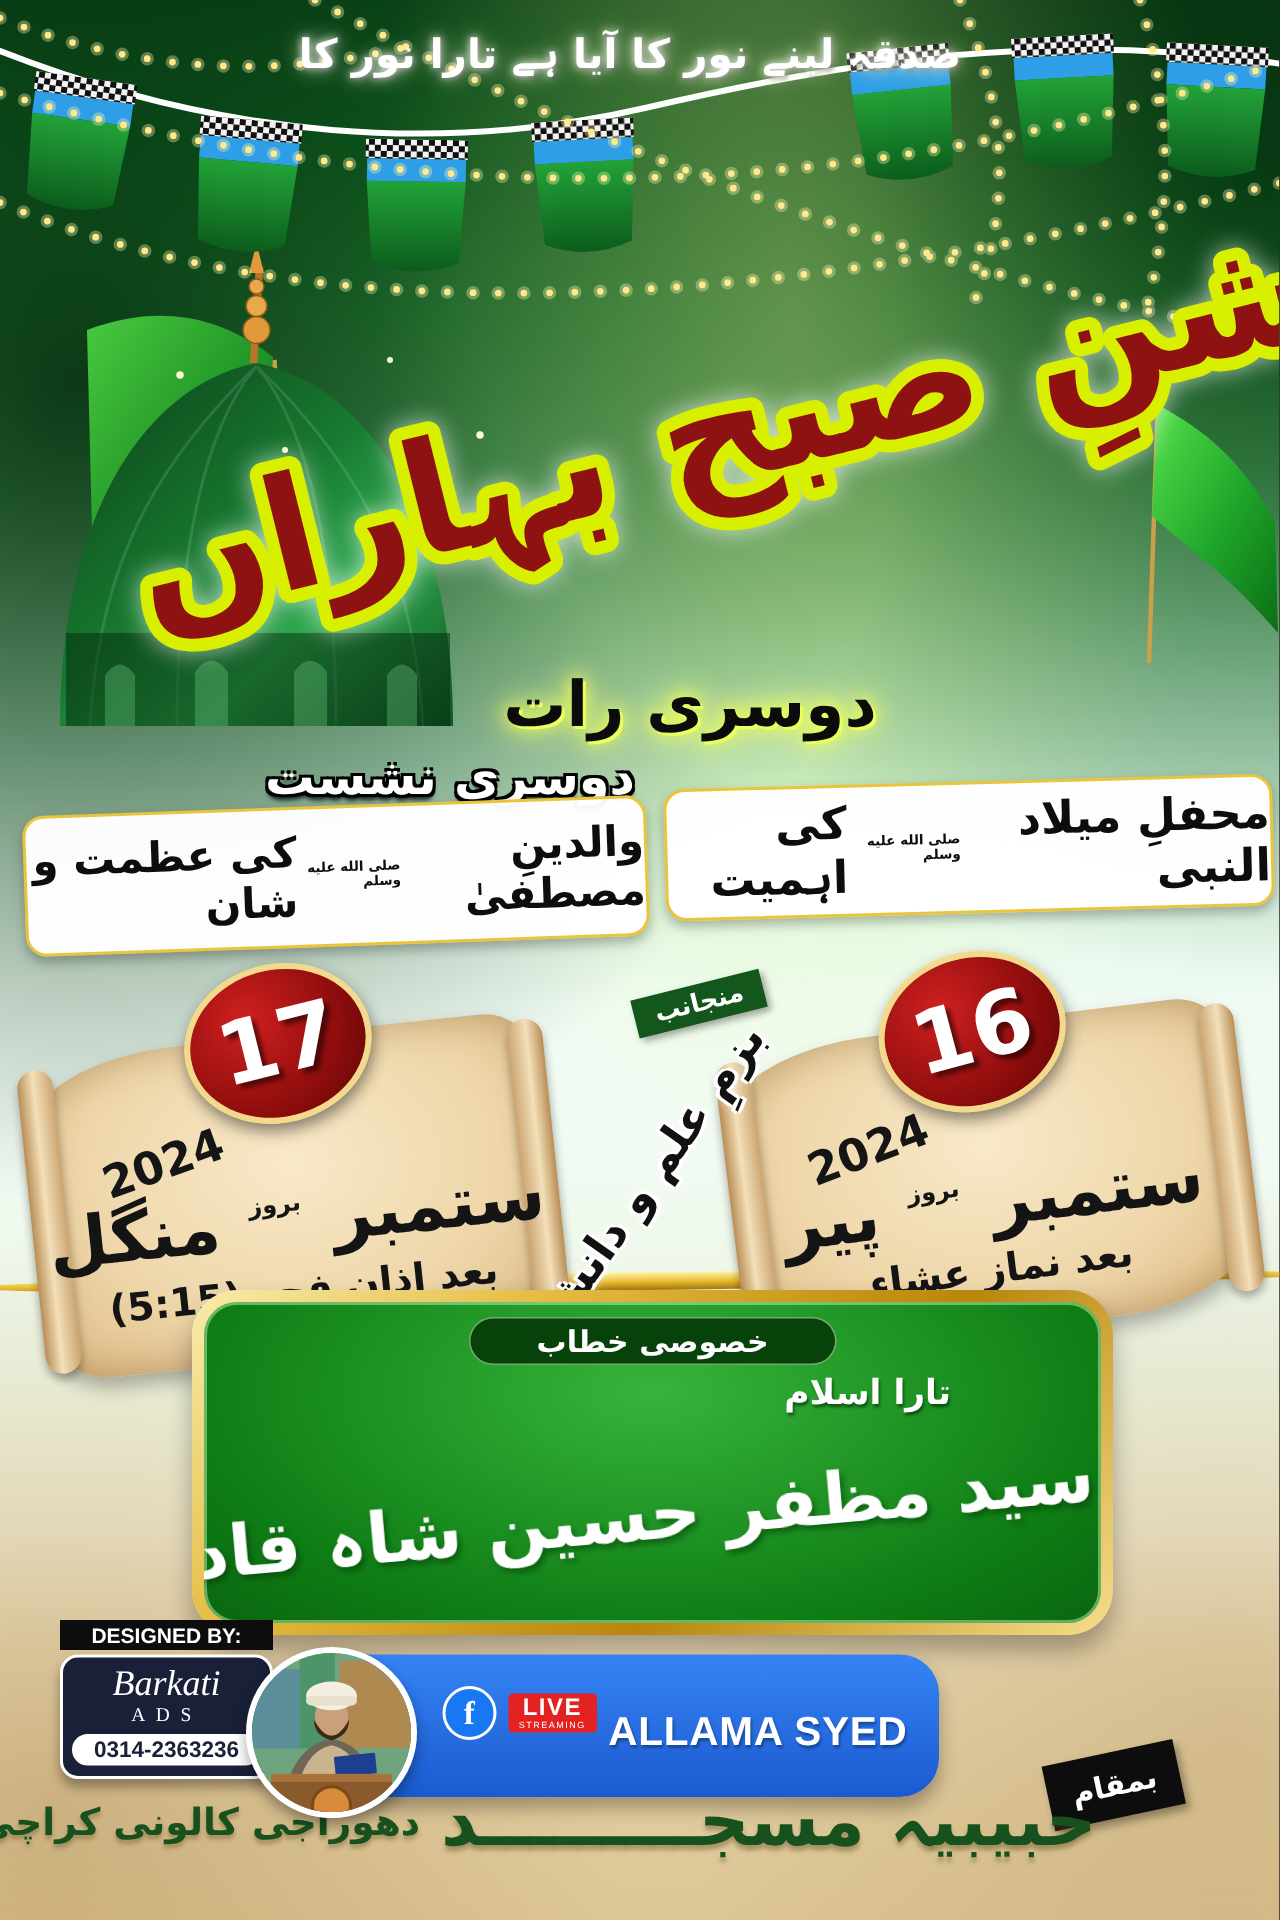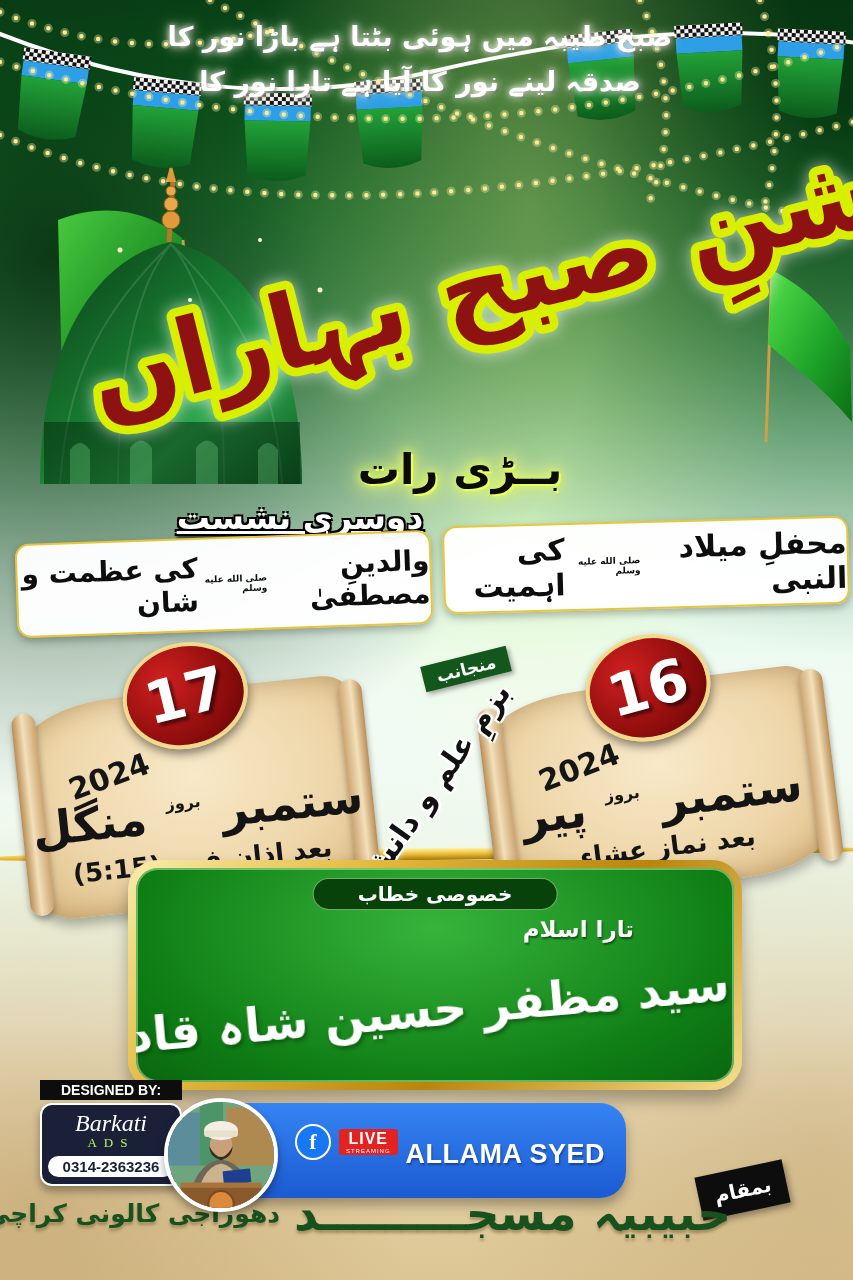--- a/index.html
+++ b/index.html
@@ -19,21 +19,21 @@
   .couplet{left:120px;top:14px;width:600px;text-align:center;direction:rtl;
     color:#fff;font-weight:bold;font-size:27px;line-height:45px;z-index:6;
     text-shadow:0 0 6px rgba(255,255,255,.95),0 0 14px rgba(255,255,210,.8),2px 2px 3px rgba(0,0,0,.45);}
   
   .title-svg{left:0;top:85px;z-index:5;filter:drop-shadow(0 0 8px rgba(255,255,255,.65));}
   .badi{left:240px;top:445px;width:440px;text-align:center;direction:rtl;z-index:6;
     font-size:42px;font-weight:bold;color:#0b0b0b;
     text-shadow:0 0 10px #e8ff56,0 0 18px #e8ff56,0 0 26px #f4ff9c,2px 2px 0 #eaff5e;}
   
   .session-heading{z-index:7;color:#fff;font-weight:bold;font-size:33px;direction:rtl;text-align:center;
-    text-shadow:2px 2px 0 #000,-2px 2px 0 #000,2px -2px 0 #000,-2px -2px 0 #000,0 4px 3px rgba(0,0,0,.8);text-decoration:underline;}
+    text-shadow:2px 2px 0 #000,-2px 2px 0 #000,2px -2px 0 #000,-2px -2px 0 #000,0 4px 3px rgba(0,0,0,.8);}
   .session-box{z-index:7;background:rgba(255,255,255,.97);border:2px solid #e8c53c;border-radius:14px;
     box-shadow:0 4px 8px rgba(0,0,0,.28);display:flex;align-items:center;justify-content:center;
     direction:rtl;color:#0d0d0d;font-weight:bold;}
   .sh-r{left:520px;top:480px;width:330px;}
   .sb-r{left:443px;top:521px;width:402px;height:84px;font-size:30px;transform:rotate(-1.5deg);}
   .sh-l{left:140px;top:498px;width:320px;}
   .sb-l{left:16px;top:537px;width:412px;height:90px;font-size:28px;transform:rotate(-2deg);}
   .durood{font-size:9px;vertical-align:18px;margin:0 3px;font-weight:bold;}
   
   .scroll{z-index:7;}
@@ -78,21 +78,21 @@
   .banner-hon{position:absolute;top:48px;right:100px;color:#fff;font-size:23px;font-weight:bold;direction:rtl;
     text-shadow:1px 2px 2px rgba(0,40,0,.6);}
   .speaker-svg{position:absolute;left:0;top:58px;}
   
   .designer{left:28px;top:1080px;width:142px;z-index:9;text-align:center;padding-left:12px;}
   .designer-label{background:#0d0d0d;color:#fff;font-weight:bold;font-size:14px;padding:2px 4px;
     font-family:"Liberation Sans",sans-serif;}
   .designer-card{margin-top:3px;background:#1a2038;border:2px solid #fff;border-radius:12px;
     padding:5px 6px 7px;box-shadow:0 5px 8px rgba(0,0,0,.35);}
   .designer-name{color:#fff;font-family:"Liberation Serif",serif;font-style:italic;font-size:24px;}
-  .designer-type{color:#bef264;font-size:13px;letter-spacing:7px;font-family:"Liberation Serif",serif;margin-top:-2px;}
+  .designer-type{color:#ffffff;font-size:13px;letter-spacing:7px;font-family:"Liberation Serif",serif;margin-top:-2px;}
   .designer-phone{margin-top:5px;background:#fff;border-radius:999px;color:#1a2038;font-weight:bold;
     font-size:15px;padding:2px 0;font-family:"Liberation Sans",sans-serif;}
   
   .live-bar{left:190px;top:1103px;width:436px;height:95px;z-index:9;border-radius:26px;
     background:linear-gradient(180deg,#3584f4,#1b5ad0);box-shadow:0 7px 12px rgba(0,0,0,.3);
     padding-left:84px;box-sizing:border-box;color:#fff;font-family:"Liberation Sans",sans-serif;}
   .live-row{display:flex;align-items:center;justify-content:center;gap:8px;margin-top:11px;}
   .fb-icon{width:32px;height:32px;border-radius:50%;background:#1877f2;border:2px solid #fff;
     display:flex;align-items:center;justify-content:center;font-weight:bold;font-size:22px;
     font-family:"Liberation Serif",serif;}
@@ -203,28 +203,27 @@
         <circle cx="190" cy="300" r="2"></circle>
         <circle cx="320" cy="290" r="2.5"></circle>
       <circle cx="260" cy="240" r="2"></circle>
         <circle cx="540" cy="300" r="2.5"></circle>
         <circle cx="600" cy="255" r="2"></circle>
     </g>
     <path d="M 545,332 l 4,-16 4,16 16,4 -16,4 -4,16 -4,-16 -16,-4 Z" fill="#fffbe0" transform="translate(0,-30)"></path>
   </svg>
 
   <div class="abs couplet">
-    <div>صبح طیبہ میں ہوئی بٹتا ہے باڑا نور کا</div>
     <div>صدقہ لینے نور کا آیا ہے تارا نور کا</div>
   </div>
 
   <svg class="abs title-svg" width="853" height="420" viewBox="0 0 853 420">
     <text x="528" y="225" text-anchor="middle" font-size="104" font-weight="bold" font-family="DejaVu Sans" transform="rotate(-14 528 215)" fill="#8e1212" stroke="#d8f000" stroke-width="17" paint-order="stroke" stroke-linejoin="round">جشنِ صبح بہاراں</text>
   </svg>
-  <div class="abs badi">بــڑی رات</div>
+  <div class="abs badi">دوسری رات</div>
 
   <div class="abs session-box sb-r">
     <span>محفلِ میلاد النبی</span>
     <span class="durood">صلى الله عليه وسلم</span>
     <span>کی اہمیت</span>
   </div>
 
   <div class="abs session-heading sh-l">دوسری نشست</div>
   <div class="abs session-box sb-l">
     <span>والدینِ مصطفیٰ</span>

